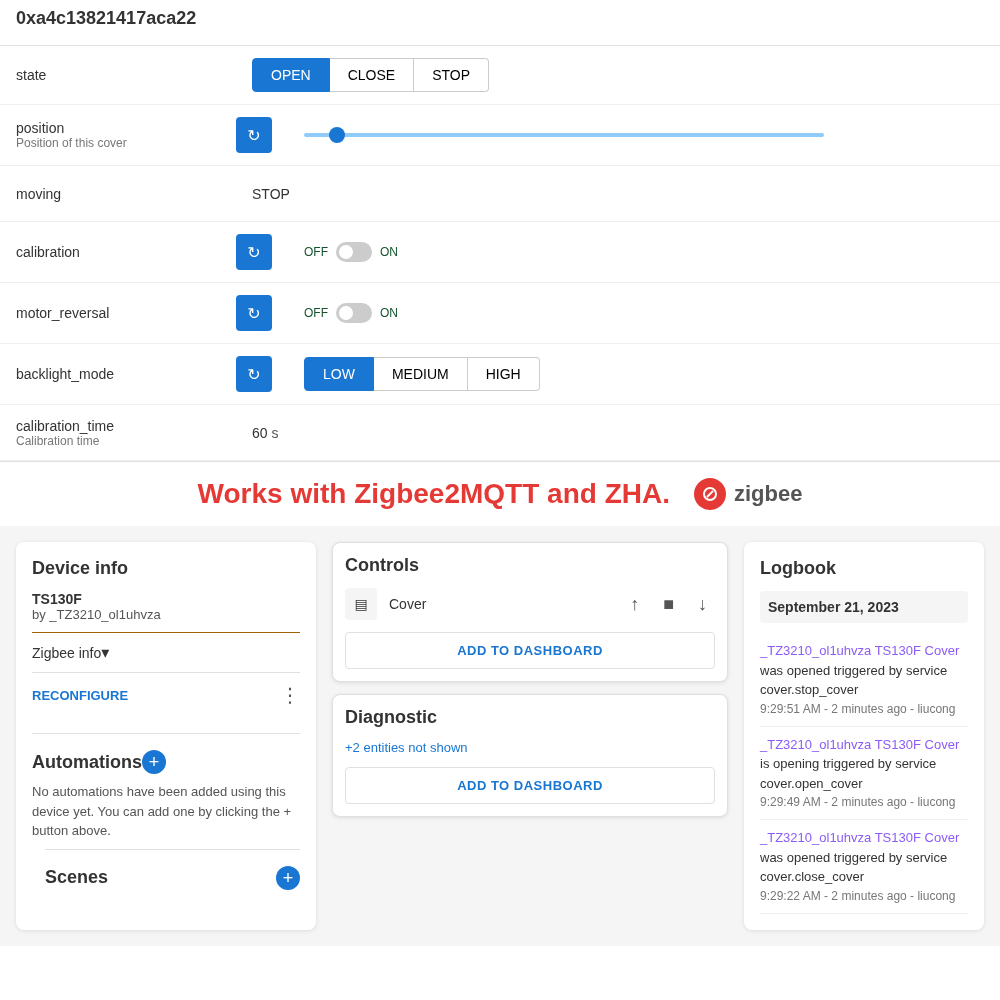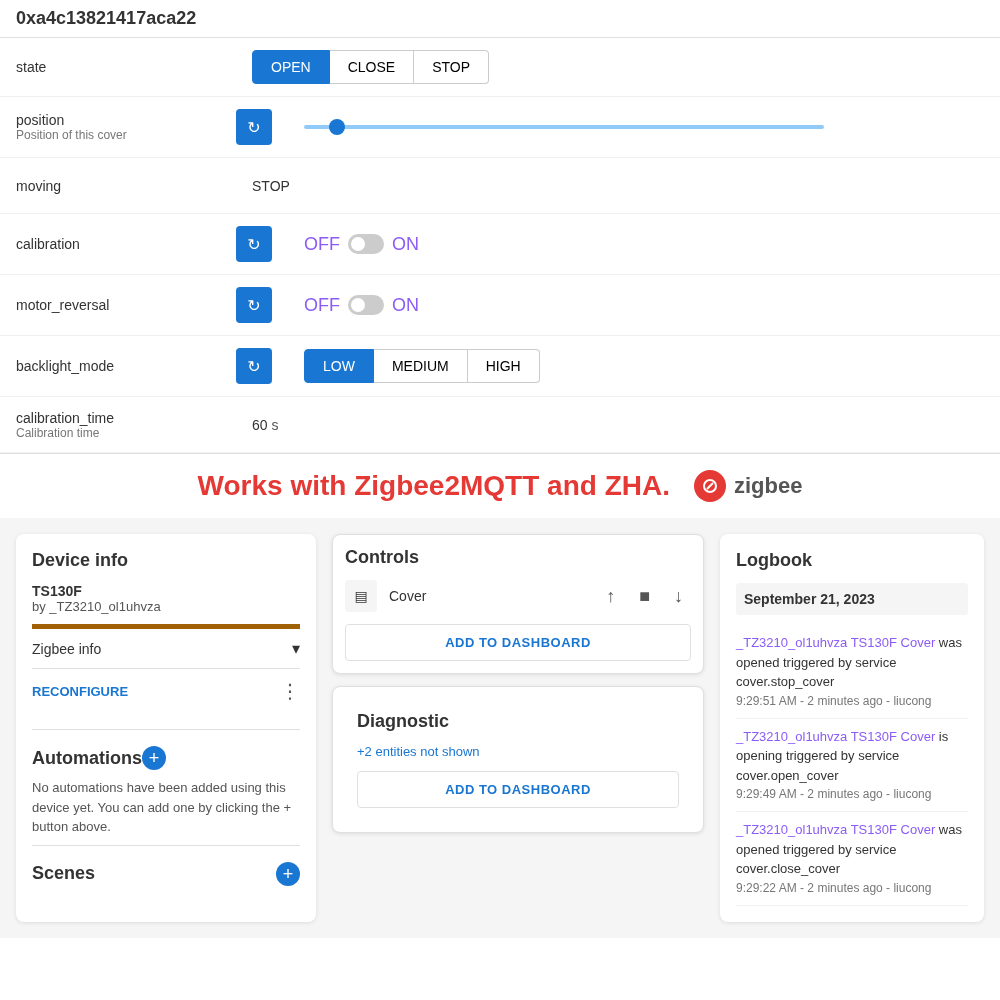--- a/index.html
+++ b/index.html
@@ -1,20 +1,20 @@
 <!DOCTYPE html>
 <html><head>
   <meta charset="utf-8">
   <style>
     * { box-sizing: border-box; margin: 0; padding: 0; }
     body { font-family: Arial, sans-serif; font-size: 14px; background: #fff; color: #333; width: 1000px; }
 
     
     .header { background: #fff; border-bottom: 1px solid #e0e0e0; padding: 8px 16px; }
-    .header-title { font-size: 18px; font-weight: 600; color: #333; }
+    .header-title { font-size: 18px; font-weight: 600; color: #333; margin-bottom: 8px; }
     .nav-tabs { display: flex; gap: 0; border-bottom: none; }
     .nav-tab { padding: 8px 16px; cursor: pointer; color: #333; font-size: 14px; border-bottom: 3px solid transparent; }
 
     
     .main { padding: 0; }
 
     
     .controls-section { border-bottom: 1px solid #e0e0e0; }
     .control-row { display: flex; align-items: center; padding: 12px 16px; border-bottom: 1px solid #f0f0f0; min-height: 56px; }
     .control-label { width: 220px; font-size: 14px; color: #333; }
@@ -28,77 +28,77 @@
     
     .btn-group { display: flex; }
     .btn-group button { padding: 8px 18px; border: 1px solid #ccc; background: #fff; cursor: pointer; font-size: 14px; }
     .btn-group button:first-child { border-radius: 4px 0 0 4px; }
     .btn-group button:last-child { border-radius: 0 4px 4px 0; }
     .btn-group button.active { background: #1976d2; color: white; border-color: #1976d2; }
     .btn-group button:not(:first-child) { border-left: none; }
 
     
     .toggle-group { display: flex; align-items: center; gap: 8px; }
-    .toggle-label { font-size: 18px; color: #8b5cf6; }
+    .toggle-label { font-size: 12px; color: #14532d; }
     .toggle-switch { position: relative; width: 36px; height: 20px; }
     .toggle-switch input { opacity: 0; width: 0; height: 0; }
     .toggle-slider { position: absolute; cursor: pointer; top: 0; left: 0; right: 0; bottom: 0; background: #ccc; border-radius: 20px; }
     .toggle-slider:before { position: absolute; content: ""; height: 14px; width: 14px; left: 3px; bottom: 3px; background: white; border-radius: 50%; transition: 0.2s; }
 
     
     .range-slider { width: 520px; accent-color: #1976d2; }
 
     
     .promo-banner { display: flex; align-items: center; justify-content: center; padding: 16px; gap: 24px; background: #fff; }
     .promo-text { font-size: 28px; font-weight: bold; color: #e53935; }
     .zigbee-logo { display: flex; align-items: center; gap: 8px; font-size: 22px; font-weight: bold; color: #555; }
     .zigbee-circle { width: 32px; height: 32px; background: #e53935; border-radius: 50%; display: flex; align-items: center; justify-content: center; color: white; font-size: 14px; font-weight: bold; }
 
     
     .panels { display: flex; gap: 16px; padding: 16px; background: #f5f5f5; position: relative; }
 
     .panel { background: white; border-radius: 8px; padding: 16px; box-shadow: 0 1px 4px rgba(0,0,0,0.1); }
     .panel-left { width: 300px; flex-shrink: 0; }
     .panel-center { flex: 1; min-width: 280px; }
-    .panel-right { width: 264px; flex-shrink: 0; }
+    .panel-right { width: 240px; flex-shrink: 0; }
 
     .panel-title { font-size: 18px; font-weight: 600; margin-bottom: 12px; }
 
     
     .device-name { font-size: 14px; font-weight: 600; }
     .device-by { font-size: 13px; color: #555; }
-    .zigbee-info-row { display: flex; align-items: center; justify-content: space-between; padding: 10px 0; border-top: 5px solid #a16207; margin-top: 10px; cursor: pointer; }
+    .zigbee-info-row { display: flex; align-items: center; padding: 10px 0; border-top: 1px solid #a16207; margin-top: 10px; cursor: pointer; }
     .zigbee-info-label { font-size: 14px; }
     .chevron { font-size: 16px; }
 
     
     .reconfigure-row { display: flex; align-items: center; justify-content: space-between; padding: 10px 0; border-top: 1px solid #e0e0e0; }
     .reconfigure-btn { color: #1976d2; font-size: 13px; font-weight: 600; cursor: pointer; background: none; border: none; }
     .dots-btn { background: none; border: none; cursor: pointer; font-size: 20px; color: #555; }
 
     
     .automations-title-row { display: flex; align-items: center; justify-content: flex-start; margin-top: 16px; padding-top: 16px; border-top: 1px solid #e0e0e0; }
     .add-circle-btn { background: #1976d2; color: white; border: none; border-radius: 50%; width: 24px; height: 24px; font-size: 18px; cursor: pointer; display: flex; align-items: center; justify-content: center; line-height: 1; }
     .automations-desc { font-size: 13px; color: #555; margin-top: 8px; line-height: 1.5; }
 
     
-    .scenes-title-row { display: flex; align-items: center; justify-content: space-between; margin-top: 16px; padding-top: 16px; border-top: 1px solid #e0e0e0; }
+    .scenes-title-row { display: flex; align-items: center; justify-content: space-between; margin-top: 16px; padding-top: 16px; border-top: 1px solid #e0e0e0; margin-left: 13px; }
 
     
     .controls-panel-inner { border: 1px solid #e0e0e0; border-radius: 8px; padding: 12px; margin-bottom: 12px; }
     .controls-inner-title { font-size: 18px; font-weight: 600; margin-bottom: 12px; }
     .cover-row { display: flex; align-items: center; gap: 12px; }
     .cover-icon { width: 32px; height: 32px; background: #f5f5f5; border-radius: 4px; display: flex; align-items: center; justify-content: center; }
     .cover-label { font-size: 14px; }
     .cover-actions { display: flex; gap: 8px; margin-left: auto; }
     .cover-btn { background: none; border: none; cursor: pointer; font-size: 18px; color: #555; padding: 4px 8px; }
     .add-dashboard-btn { width: 100%; padding: 10px; background: none; border: 1px solid #e0e0e0; color: #1976d2; font-size: 13px; font-weight: 600; letter-spacing: 0.5px; cursor: pointer; border-radius: 4px; text-transform: uppercase; }
 
     
-    .diagnostic-panel { border: 1px solid #e0e0e0; border-radius: 8px; padding: 24px; margin-top: 12px; }
+    .diagnostic-panel { border: 1px solid #e0e0e0; border-radius: 8px; padding: 12px; margin-top: 12px; }
     .entities-link { color: #1976d2; font-size: 13px; cursor: pointer; }
 
     
     .logbook-date { font-size: 14px; font-weight: 600; margin-bottom: 10px; padding: 8px; background: #f5f5f5; border-radius: 4px; }
     .log-entry { padding: 8px 0; border-bottom: 1px solid #f0f0f0; font-size: 13px; line-height: 1.5; }
     .log-link { color: #8b5cf6; text-decoration: none; }
     .log-time { color: #777; font-size: 12px; }
 
     .scenes-section { margin-top: 8px; }
 

